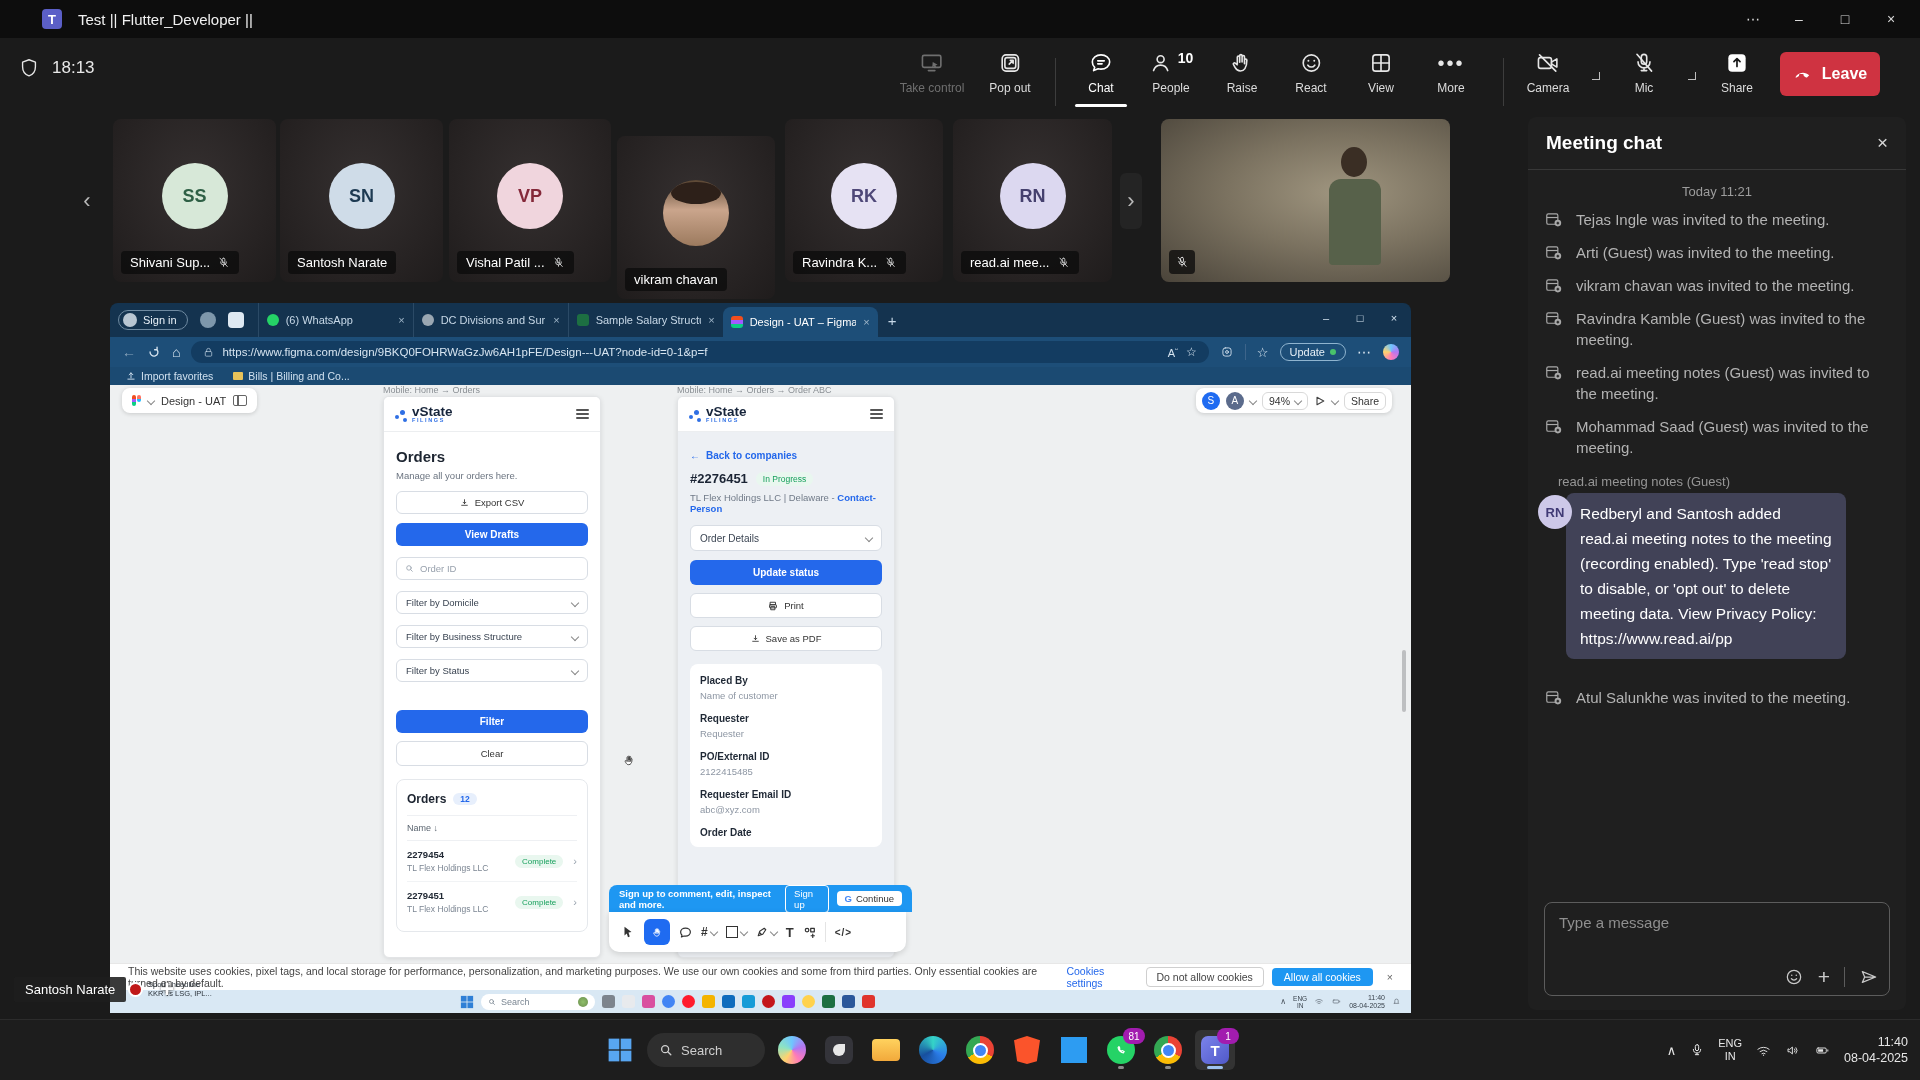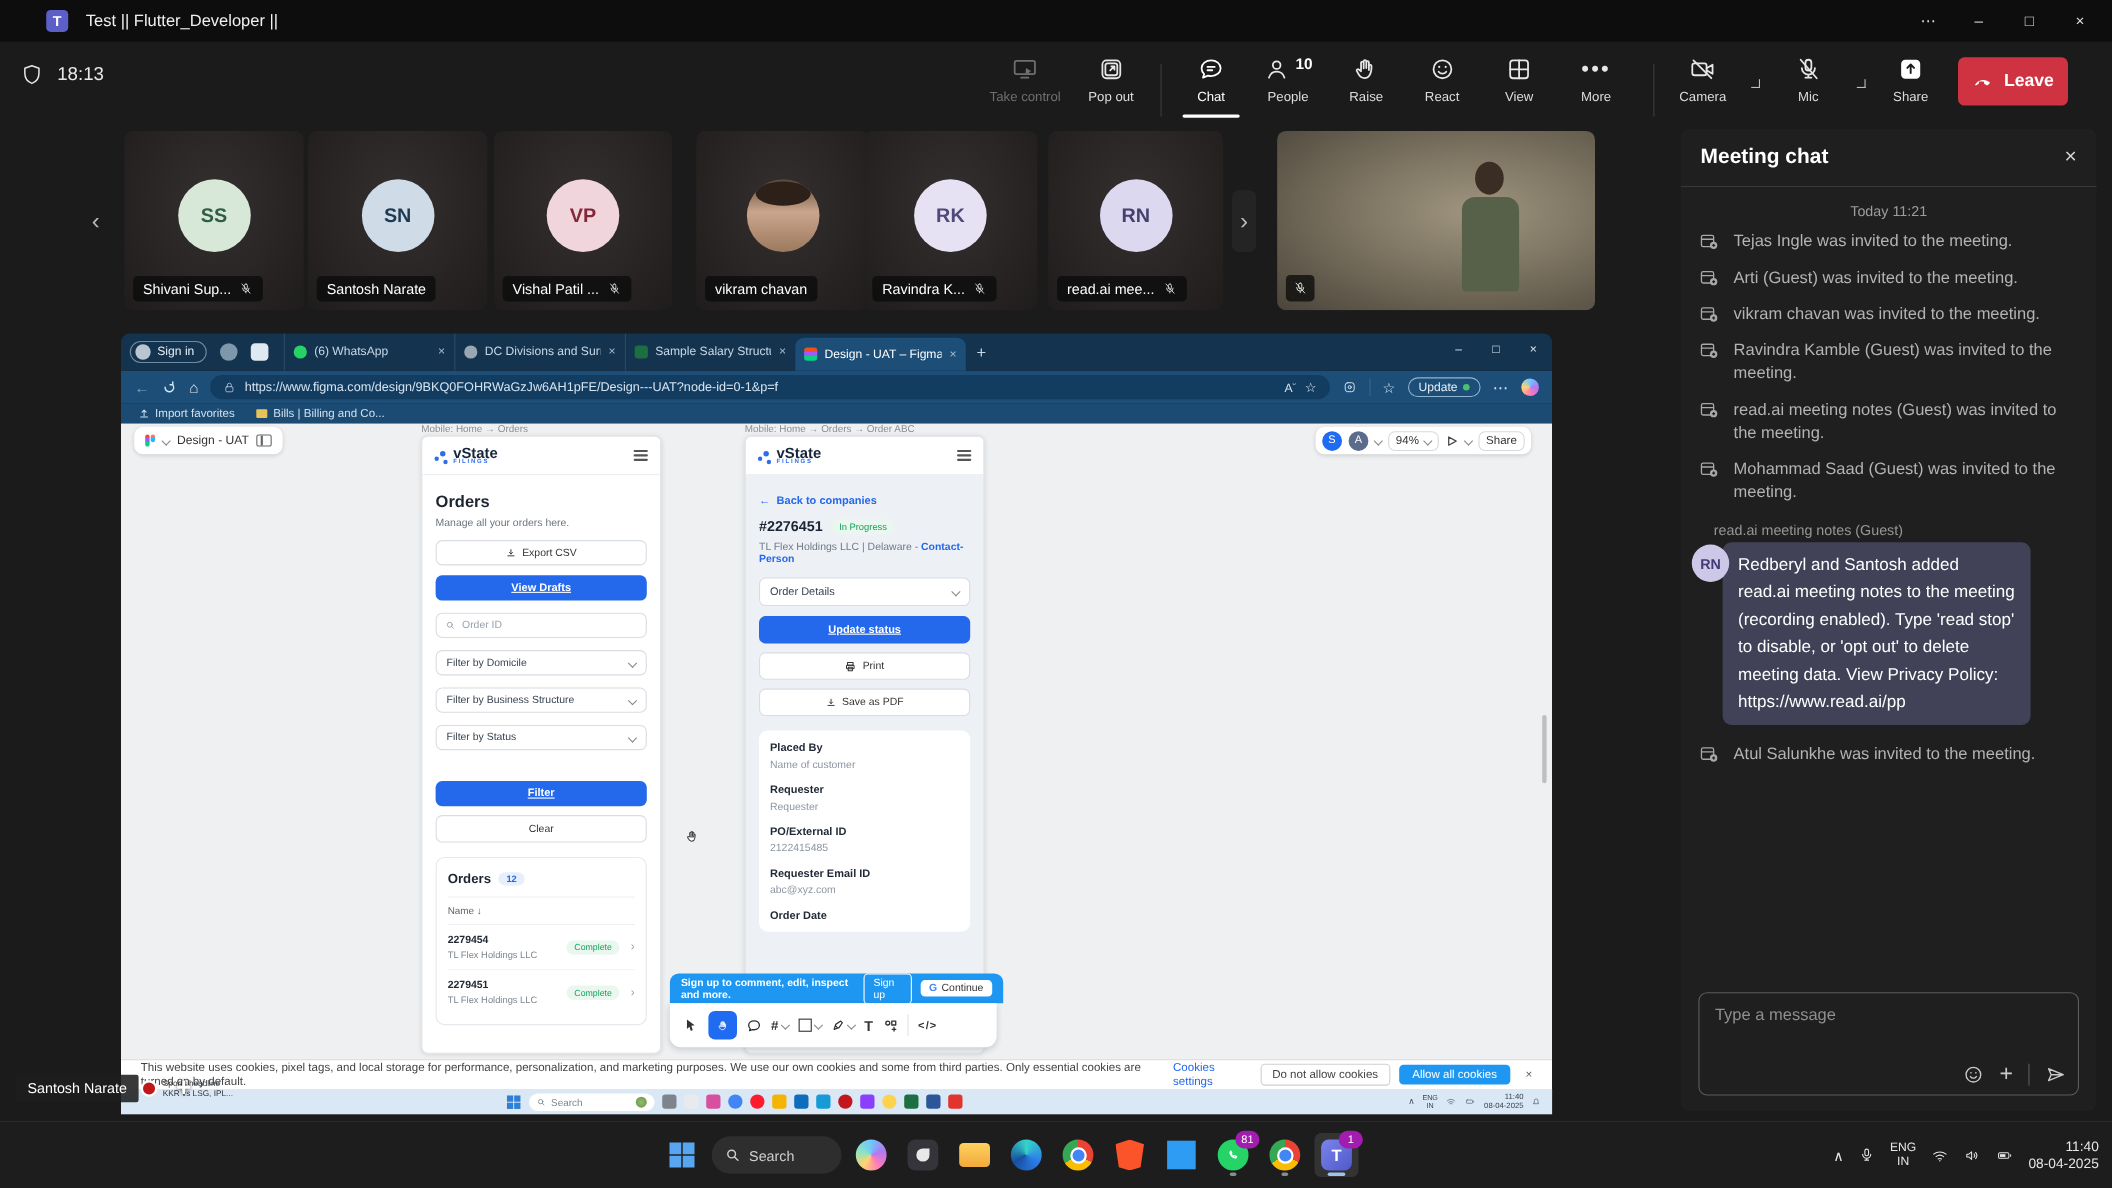--- a/index.html
+++ b/index.html
@@ -98,21 +98,21 @@
   .brandname{font-size:13.5px;font-weight:bold;color:#16243a;line-height:11px;}
   .brandsub{font-size:5.5px;letter-spacing:1.6px;color:#2f6fe4;font-weight:bold;}
   .burger{width:13px;}
   .burger div{height:1.6px;background:#555;margin:2.6px 0;border-radius:1px;}
   .ph-body{padding:10px 12px;}
   .h1{font-size:15px;font-weight:bold;color:#1c2430;margin-top:6px;}
   .sub{font-size:9.5px;color:#6b7480;margin:5px 0 10px;}
   .btn-o{height:21px;border:1px solid #d8dde4;border-radius:6px;background:#fff;display:flex;align-items:center;
          justify-content:center;gap:6px;font-size:9.5px;color:#333;margin-top:8px;}
   .btn-b{height:23px;border-radius:6px;background:#2468eb;color:#fff;display:flex;align-items:center;justify-content:center;
-         font-size:10px;font-weight:bold;margin-top:9px;text-decoration:underline;}
+         font-size:10px;font-weight:bold;margin-top:9px;}
   .inp{height:21px;border:1px solid #d8dde4;border-radius:6px;display:flex;align-items:center;gap:6px;padding:0 8px;
        color:#98a1ad;font-size:9.5px;margin-top:11px;}
   .sel{height:21px;border:1px solid #d8dde4;border-radius:6px;display:flex;align-items:center;justify-content:space-between;
        padding:0 9px;color:#3a4452;font-size:9.5px;margin-top:11px;background:#fff;}
   .card{border:1px solid #e5e8ec;border-radius:8px;background:#fff;margin-top:13px;padding:9px 10px;}
   .cardtitle{display:flex;align-items:center;gap:7px;font-size:12px;font-weight:bold;color:#1c2430;padding:3px 0 9px;border-bottom:1px solid #eef0f3;}
   .cbadge{background:#e7effc;color:#2468eb;border-radius:8px;font-size:8.5px;font-weight:bold;padding:1px 7px;}
   .colhead{font-size:9px;color:#5b6570;padding:7px 0;border-bottom:1px solid #eef0f3;}
   .orow{display:flex;align-items:center;padding:8px 0;border-bottom:1px solid #f1f3f5;}
   .oid{font-size:9.5px;font-weight:bold;color:#222a35;}
@@ -377,21 +377,21 @@
       <div class="plate">
           <span>Vishal Patil ...</span>
         <svg width="13" height="13" viewBox="0 0 24 24" class="ic">
             <rect x="9.5" y="4" width="5" height="9" rx="2.5"></rect>
             <path d="M6.5 11a5.5 5.5 0 0011 0M12 16.5V19"></path>
             <path d="M5.5 4l13.5 15.5"></path>
           </svg>
       </div>
     </div>
 
-    <div class="tile" style="left:633px;width:158px;">
+    <div class="tile" style="left:617px;width:158px;margin-top:17px;">
       <div class="face"></div>
       <div class="plate">
           <span>vikram chavan</span>
         </div>
     </div>
 
     <div class="tile" style="left:785px;width:158px;">
       <div class="avatar" style="background-color: rgb(230, 226, 243); color: rgb(79, 72, 120);">RK</div>
       <div class="plate">
           <span>Ravindra K...</span>
@@ -871,21 +871,21 @@
         </svg>
       <span>Mohammad Saad (Guest) was invited to the meeting.</span>
     </div>
 
     <div class="sender">read.ai meeting notes (Guest)</div>
     <div class="bubrow">
       <span class="bub-av" style="background-color: rgb(205, 200, 232); color: rgb(64, 58, 117);">RN</span>
       <div class="bubble">Redberyl and Santosh added read.ai meeting notes to the meeting (recording enabled). Type 'read stop' to disable, or 'opt out' to delete meeting data. View Privacy Policy: https://www.read.ai/pp</div>
     </div>
 
-    <div class="sysmsg" style="margin-top:10px;">
+    <div class="sysmsg" style="margin-top:22px;">
       <svg class="sic" width="19" height="19" viewBox="0 0 24 24" style="stroke:#a9a9a9;fill:none;stroke-width:1.5;">
           <rect x="3.5" y="5" width="14" height="13" rx="2"></rect>
           <path d="M3.5 9.5h14"></path>
           <circle cx="17.5" cy="16.5" r="4.2" fill="#a9a9a9" stroke="none"></circle>
           <path d="M17.5 14.8v3.4M15.8 16.5h3.4" stroke="#1f1f1f"></path>
         </svg>
       <span>Atul Salunkhe was invited to the meeting.</span>
     </div>
 
     <div class="ch-input">

